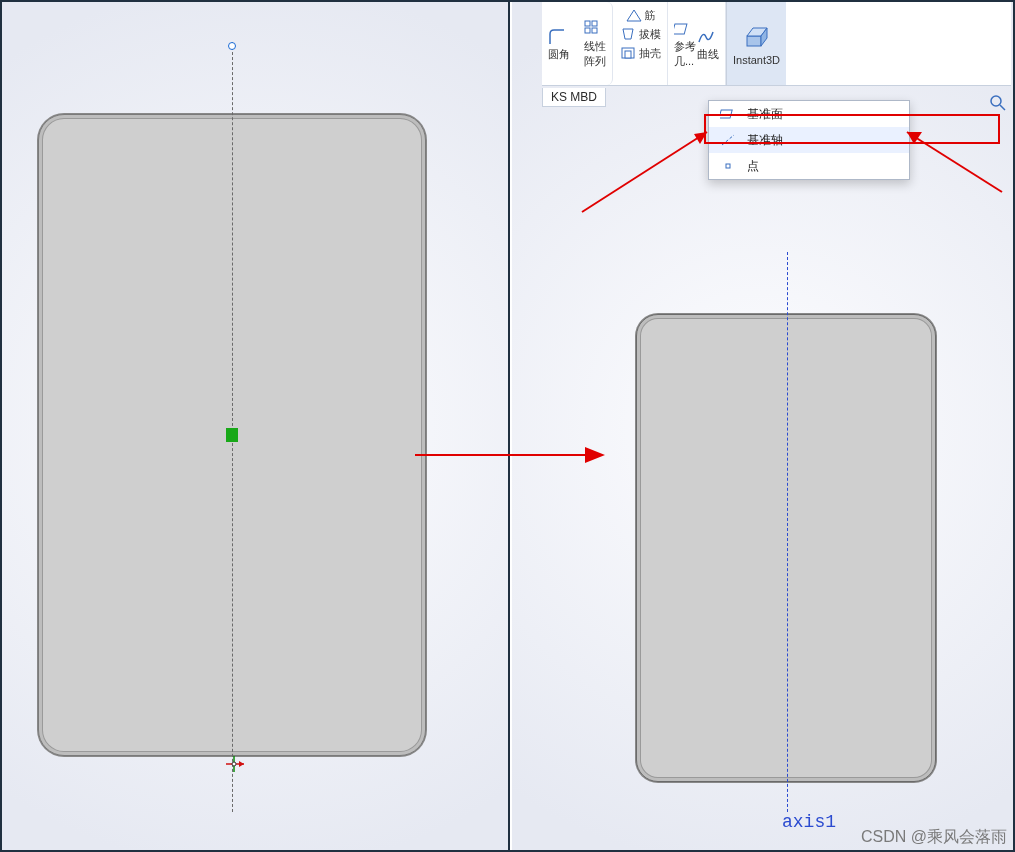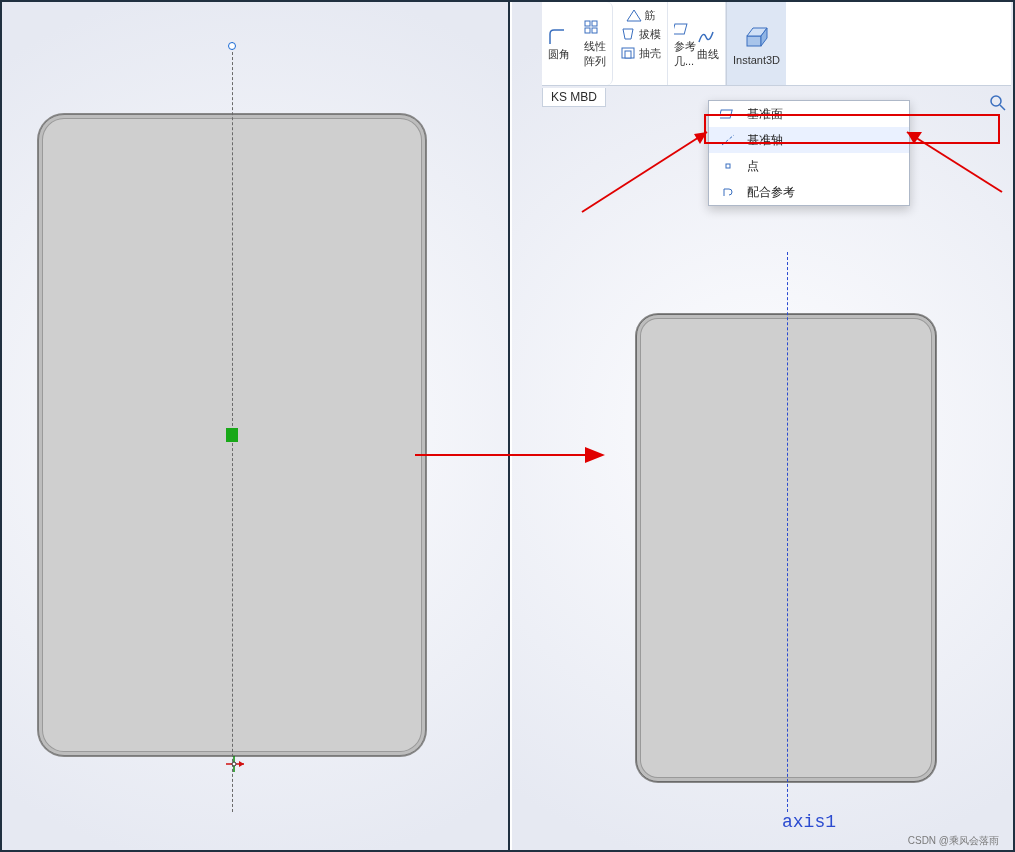--- a/index.html
+++ b/index.html
@@ -112,22 +112,22 @@
     z-index:6;
   }
   .hl-box { left:192px; top:112px; width:296px; height:30px; }
 
   .axis-label {
     position:absolute; left:270px; top:810px;
     font-size:18px; color:#2b4bd0; font-family:Liberation Mono, monospace;
   }
 
   .watermark {
-    position:absolute; right:16px; bottom:4px;
-    font-size:10px; color:#7a7a7a; z-index:10;
+    position:absolute; right:8px; bottom:4px;
+    font-size:16px; color:#7a7a7a; z-index:10;
   }
 
   svg.arrow { position:absolute; pointer-events:none; z-index:8; }
 
   .zoom-ico {
     position:absolute; right:6px; top:92px; width:18px; height:18px; color:#2a5aa8;
   }
 </style>
 </head>
 <body>
@@ -265,28 +265,20 @@
       <span>基准轴</span>
     </div>
     <div class="menu-item">
       <span class="menu-ico">
           <svg width="16" height="14" viewBox="0 0 16 14">
             <rect x="6" y="5" width="4" height="4" fill="none" stroke="#3a6fbf"></rect>
           </svg>
         </span>
       <span>点</span>
     </div>
-    <div class="menu-item">
-      <span class="menu-ico">
-          <svg width="16" height="14" viewBox="0 0 16 14">
-            <path d="M4 11 V4 H9 M9 4 A3 3 0 1 1 9 10" fill="none" stroke="#3a6fbf"></path>
-          </svg>
-        </span>
-      <span>配合参考</span>
-    </div>
   </div>
 
   <div class="menu-highlight hl-box"></div>
 
   <svg class="arrow" style="left:60px; top:120px;" width="160" height="100">
     <line x1="10" y1="90" x2="135" y2="10" stroke="#e00000" stroke-width="2"></line>
     <polygon points="135,10 122,12 128,22" fill="#e00000"></polygon>
   </svg>
   <svg class="arrow" style="left:380px; top:120px;" width="120" height="80">
     <line x1="110" y1="70" x2="15" y2="10" stroke="#e00000" stroke-width="2"></line>

